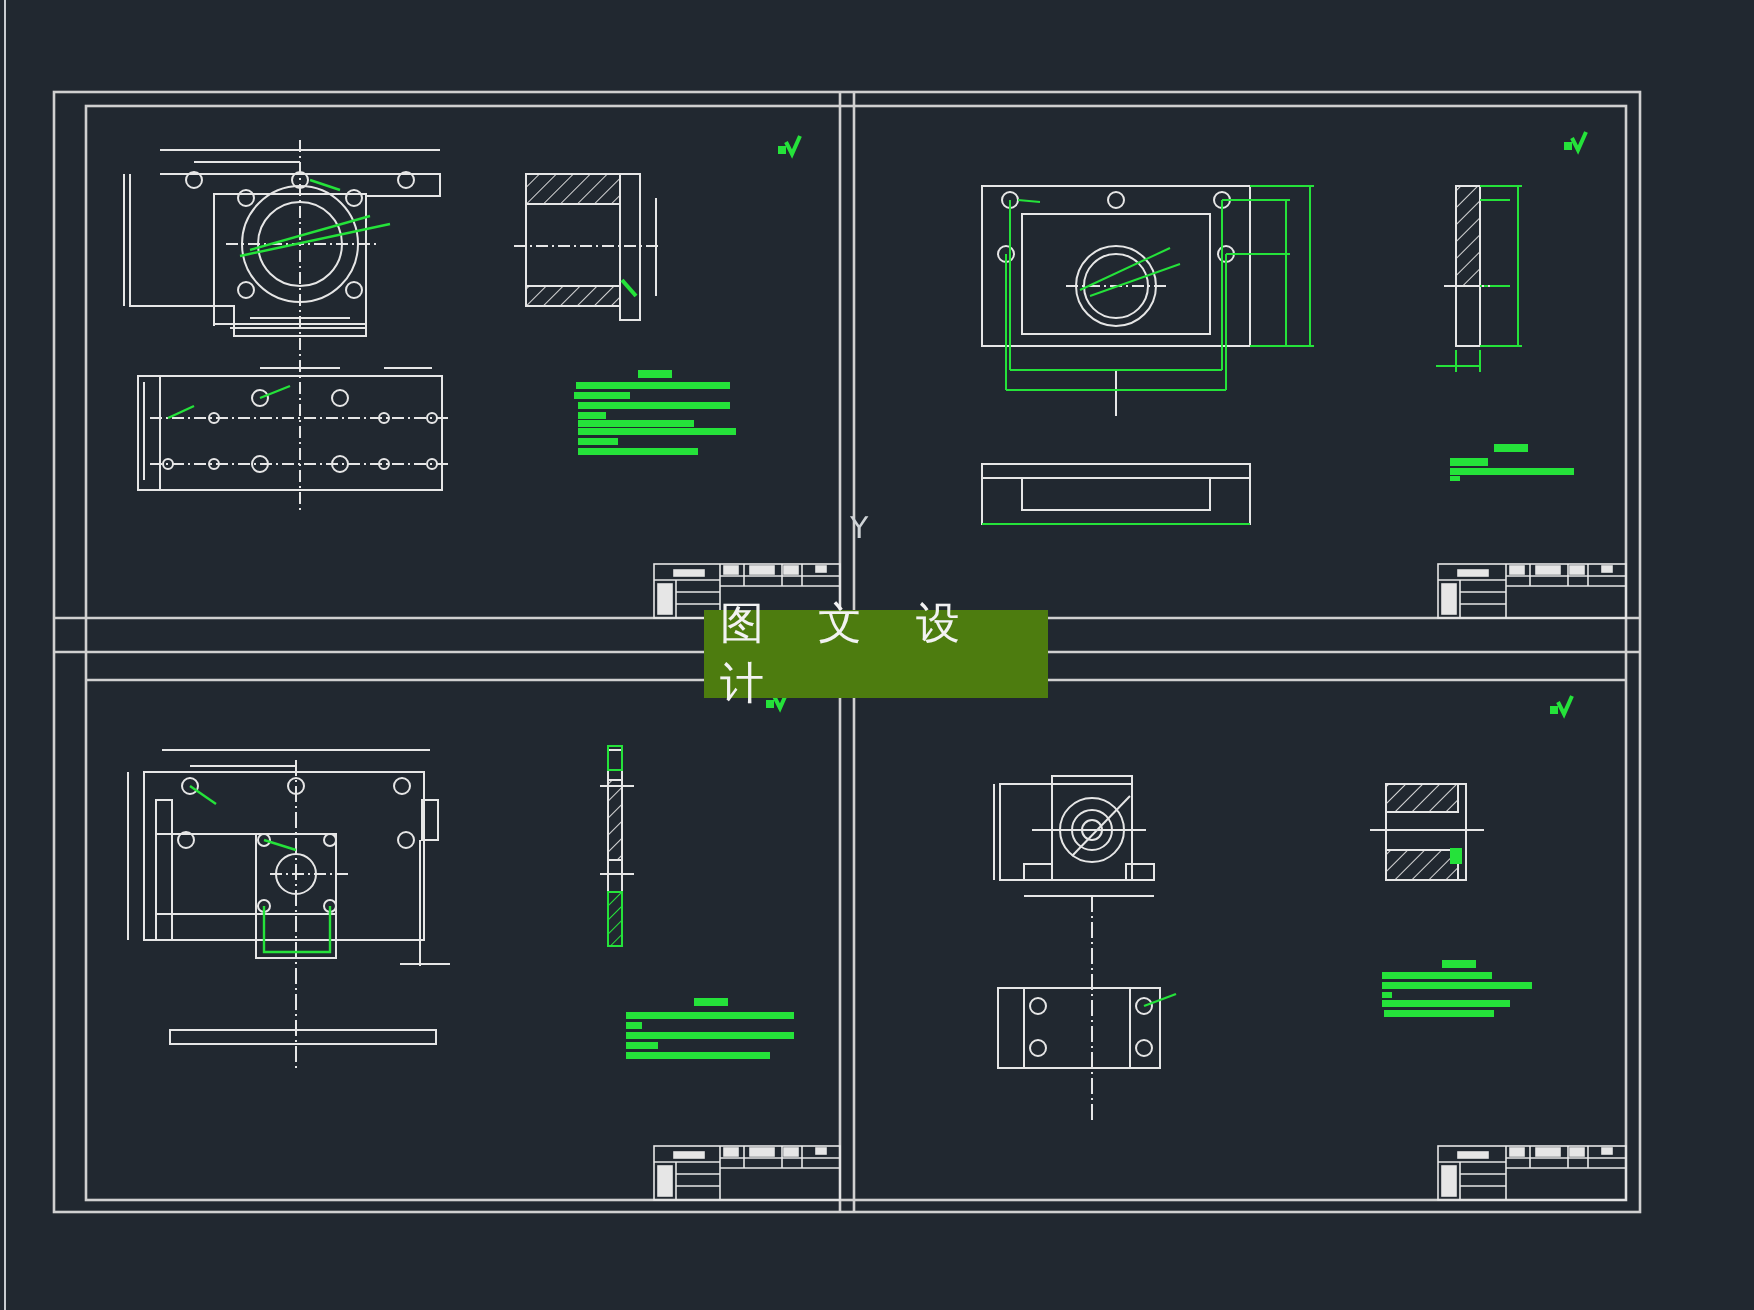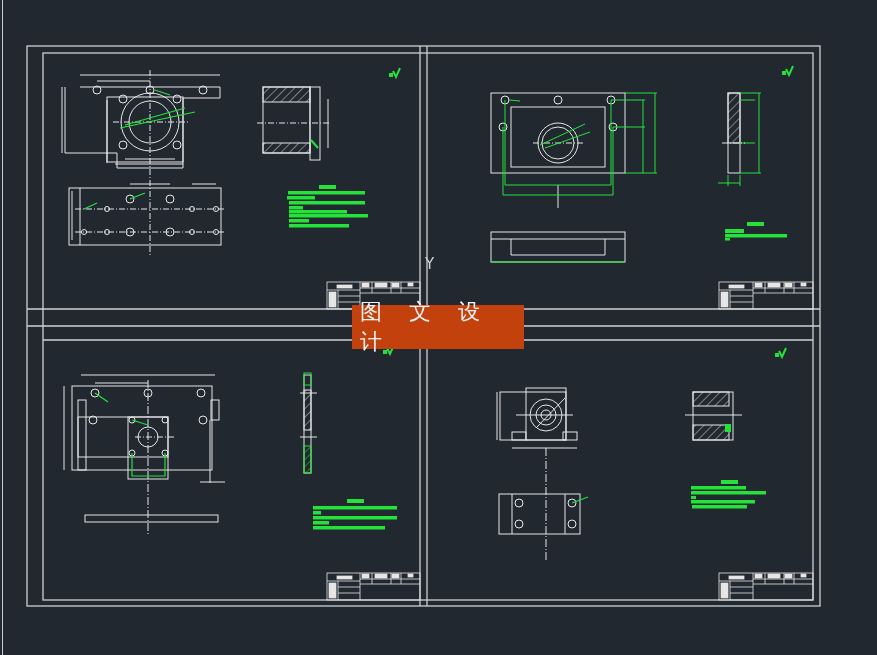--- a/index.html
+++ b/index.html
@@ -1,20 +1,20 @@
 <!DOCTYPE html>
 <html><head>
 <meta charset="utf-8">
 <style>
   html, body { margin: 0; padding: 0; background: #212830; }
   body { width: 877px; height: 655px; position: relative; overflow: hidden; font-family: "DejaVu Sans", sans-serif; }
   #canvas { position: absolute; left: 0; top: 0; width: 877px; height: 655px; }
   .watermark {
     position: absolute; left: 352px; top: 305px; width: 172px; height: 44px;
-    background: #c2410c; color: #f2f2f2; display: flex; align-items: center; justify-content: center;
+    background: #4d7c0f; color: #f2f2f2; display: flex; align-items: center; justify-content: center;
     font-family: "DejaVu Serif", serif; font-size: 22px; letter-spacing: 10px; padding-left: 8px; box-sizing: border-box;
   }
   .ucs-y { position: absolute; left: 425px; top: 255px; color: #cfd3d6; font-family: "DejaVu Sans", sans-serif; font-size: 15px; }
 </style>
 </head>
 <body>
 
 <svg id="canvas" viewBox="0 0 877 655" xmlns="http://www.w3.org/2000/svg">
   <defs>
     <pattern id="hatch" patternUnits="userSpaceOnUse" width="6" height="6" patternTransform="rotate(45)">

